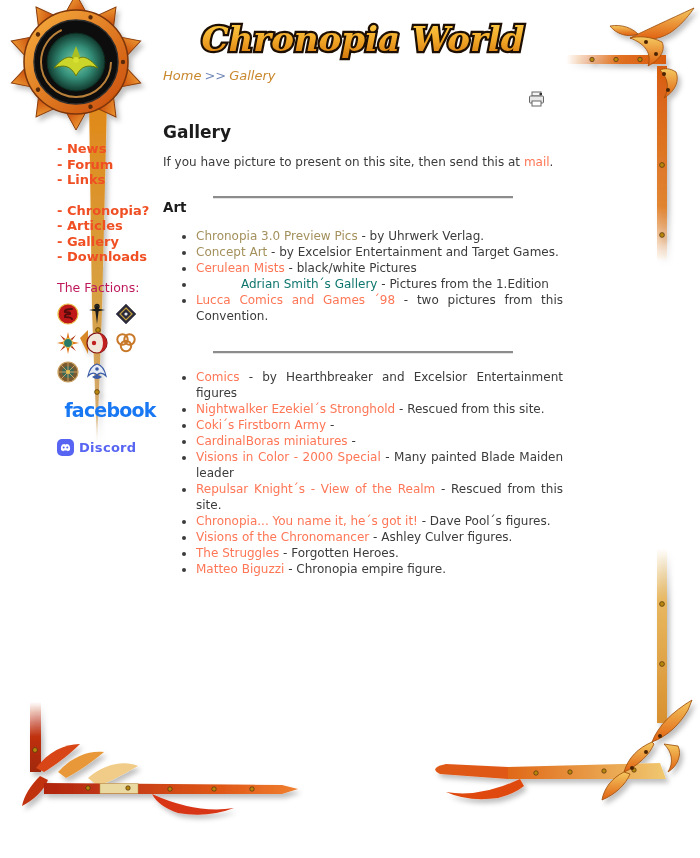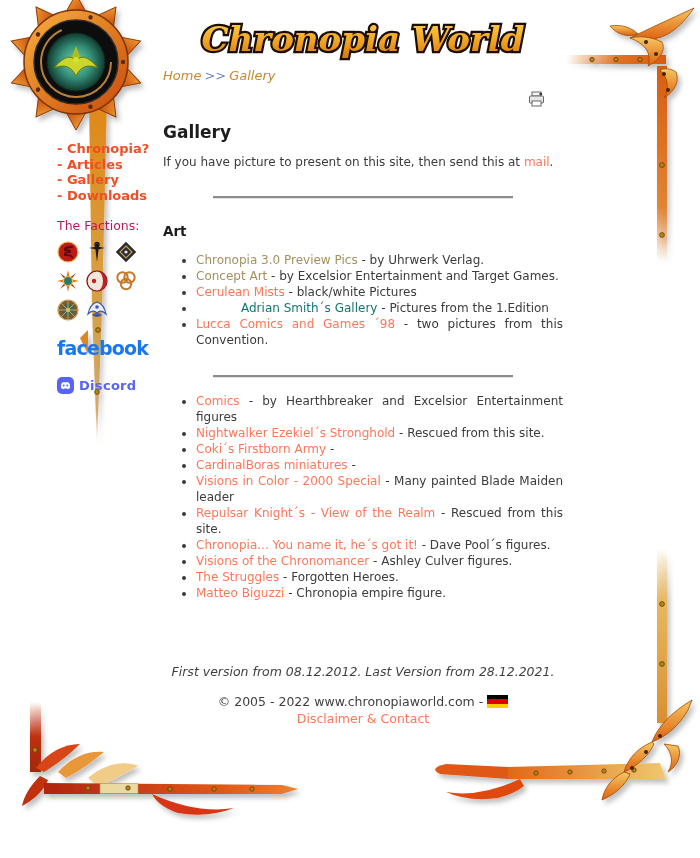--- a/index.html
+++ b/index.html
@@ -13,21 +13,21 @@
   
   .sidebar { position:absolute; left:57px; top:141px; width:106px; z-index:2; }
   .nav-block { margin-bottom:15px; }
   .nav-item {
     display:block; font-weight:bold; font-size:13px; line-height:15.5px;
     color:#f04e23; text-decoration:none; cursor:pointer; white-space:nowrap;
   }
   .factions-label { margin-top:14px; font-size:12.5px; color:#be185d; }
   .faction-grid { margin-top:8px; width:92px; display:flex; flex-wrap:wrap; gap:7px; }
   .f-icon { width:22px; height:22px; display:block; cursor:pointer; }
-  .social { margin-top:16px; }
+  .social { margin-top:16px;text-align:center; }
   .fb-logo {
     display:block; font-family:"DejaVu Sans", sans-serif; font-weight:bold;
     font-size:19px; letter-spacing:-0.8px; color:#1877f2; cursor:pointer; text-decoration:none;
   }
   .discord-logo { display:flex; align-items:center; gap:5px; margin-top:18px; cursor:pointer; text-decoration:none; }
   .discord-text { font-weight:bold; font-size:13px; letter-spacing:0.3px; color:#5865f2; }
 
   
   .main { position:absolute; left:163px; top:0; width:400px; z-index:1; }
   .title-svg { display:block; margin:14px auto 0; }
@@ -38,21 +38,21 @@
   .print-btn { display:inline-block; cursor:pointer; }
   h1.page-title { font-size:17px; color:#1c1c1c; margin-top:13px; }
   .intro { font-size:12px; margin-top:13px; color:#3b3b3b; }
   a.salmon { color:#ff7656; text-decoration:none; cursor:pointer; }
   a.gold   { color:#a3905c; text-decoration:none; cursor:pointer; }
   a.gray   { color:#0f766e; text-decoration:none; cursor:pointer;margin-left:45px; }
   hr.divider {
     width:300px; margin:27px auto 0; border:0;
     border-top:2px solid #8c8c8c; border-bottom:1px solid #e4e4e4;
   }
-  h2.section-heading { font-size:13.5px; color:#1c1c1c; margin-top:24px; }
+  h2.section-heading { font-size:13.5px; color:#1c1c1c; }
   ul.link-list { margin:13px 0 0 16px; padding-left:17px; }
   ul.link-list li {
     font-size:12px; line-height:16px; text-align:justify; color:#3b3b3b;
   }
   h2#mini-heading { margin-top:37px; }
   ul#mini-list { margin-top:15px; }
 
   
   .footer { margin-top:63px; text-align:center; }
   .version-line { font-style:italic; font-size:12.5px; color:#3f3f3f; }
@@ -231,20 +231,25 @@
         <circle cx="128" cy="788" r="2.2"></circle>
         <circle cx="170" cy="789" r="2.2"></circle>
         <circle cx="214" cy="789" r="2.2"></circle>
         <circle cx="252" cy="789" r="2.2"></circle>
     </g>
   </g>
 </svg>
 
 <div class="sidebar">
   <div class="nav-block">
+    <a class="nav-item">- News</a>
+    <a class="nav-item">- Forum</a>
+    <a class="nav-item">- Links</a>
+  </div>
+  <div class="nav-block">
     <a class="nav-item">- Chronopia?</a>
     <a class="nav-item">- Articles</a>
     <a class="nav-item">- Gallery</a>
     <a class="nav-item">- Downloads</a>
   </div>
 
   <div class="factions-label">The Factions:</div>
 
   <div class="faction-grid">
     <svg class="f-icon" viewBox="0 0 22 22">
@@ -354,18 +359,13 @@
     <li><a class="salmon">Coki´s Firstborn Army</a><span> -</span></li>
     <li><a class="salmon">CardinalBoras miniatures</a><span> -</span></li>
     <li><a class="salmon">Visions in Color - 2000 Special</a><span> - Many painted Blade Maiden leader</span></li>
     <li><a class="salmon">Repulsar Knight´s - View of the Realm</a><span> - Rescued from this site.</span></li>
     <li><a class="salmon">Chronopia... You name it, he´s got it!</a><span> - Dave Pool´s figures.</span></li>
     <li><a class="salmon">Visions of the Chronomancer</a><span> - Ashley Culver figures.</span></li>
     <li><a class="salmon">The Struggles</a><span> - Forgotten Heroes.</span></li>
     <li><a class="salmon">Matteo Biguzzi</a><span> - Chronopia empire figure.</span></li>
   </ul>
 
-  <div class="footer">
-    <div class="version-line">First version from 08.12.2012. Last Version from 28.12.2021.</div>
-    <div class="copyright-line"><span>© 2005 - 2022 www.chronopiaworld.com -</span><span class="flag-de"></span></div>
-    <div class="disclaimer-line"><a class="salmon">Disclaimer &amp; Contact</a></div>
-  </div>
 </div>
 
 </body></html>

